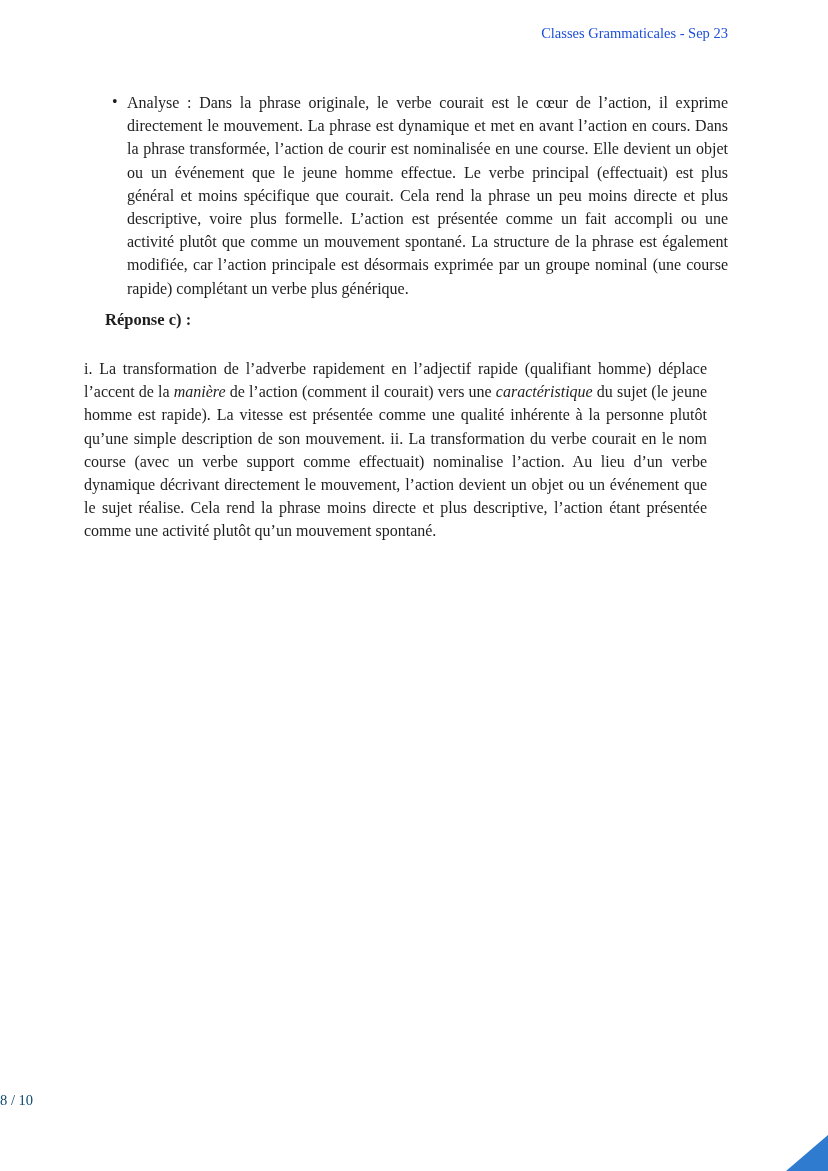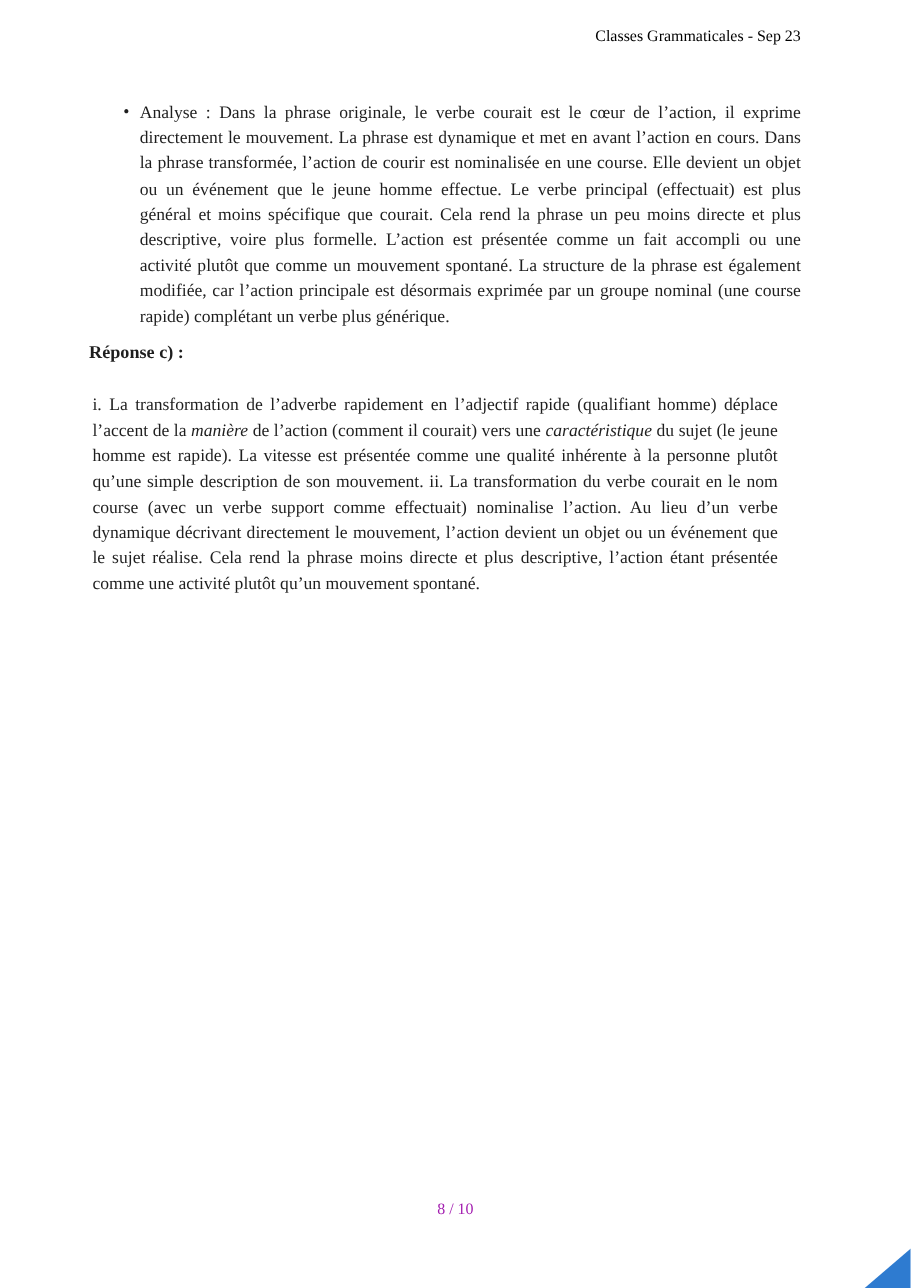--- a/index.html
+++ b/index.html
@@ -14,21 +14,21 @@
     background: #ffffff;
     font-family: "Liberation Serif", "DejaVu Serif", serif;
     color: #1e1e1e;
     overflow: hidden;
   }
   .header {
     position: absolute;
     top: 25px;
     right: 100px;
     font-size: 14.5px;
-    color: #000000;
+    color: #1d4ed8;
     white-space: nowrap;
     text-align: center;
   }
   .bullet-item {
     position: absolute;
     top: 91px;
     left: 127px;
     width: 601px;
     font-size: 16px;
     line-height: 23.2px;
@@ -37,41 +37,41 @@
   .bullet-marker {
     position: absolute;
     left: -15px;
     top: -1px;
   }
   .bold { font-weight: normal; }
   .italic { font-style: italic; }
   .heading {
     position: absolute;
     top: 310px;
-    left: 81px;
+    left: 105px;
     font-size: 16.5px;
     font-weight: bold;
   }
   .answer {
     position: absolute;
     top: 357px;
     left: 84px;
     width: 623px;
     font-size: 16px;
     line-height: 23.2px;
     text-align: justify;
   }
   .footer {
     position: absolute;
     top: 1092px;
     left: 0;
     width: 100%;
-    text-align: center;
+    text-align: left;
     font-size: 14.5px;
-    color: #a21caf;
+    color: #0c4a6e;
   }
   .corner-triangle {
     position: absolute;
     right: 0;
     bottom: 0;
     width: 0;
     height: 0;
     border-left: 42px solid transparent;
     border-bottom: 36px solid #2e7bd0;
   }

